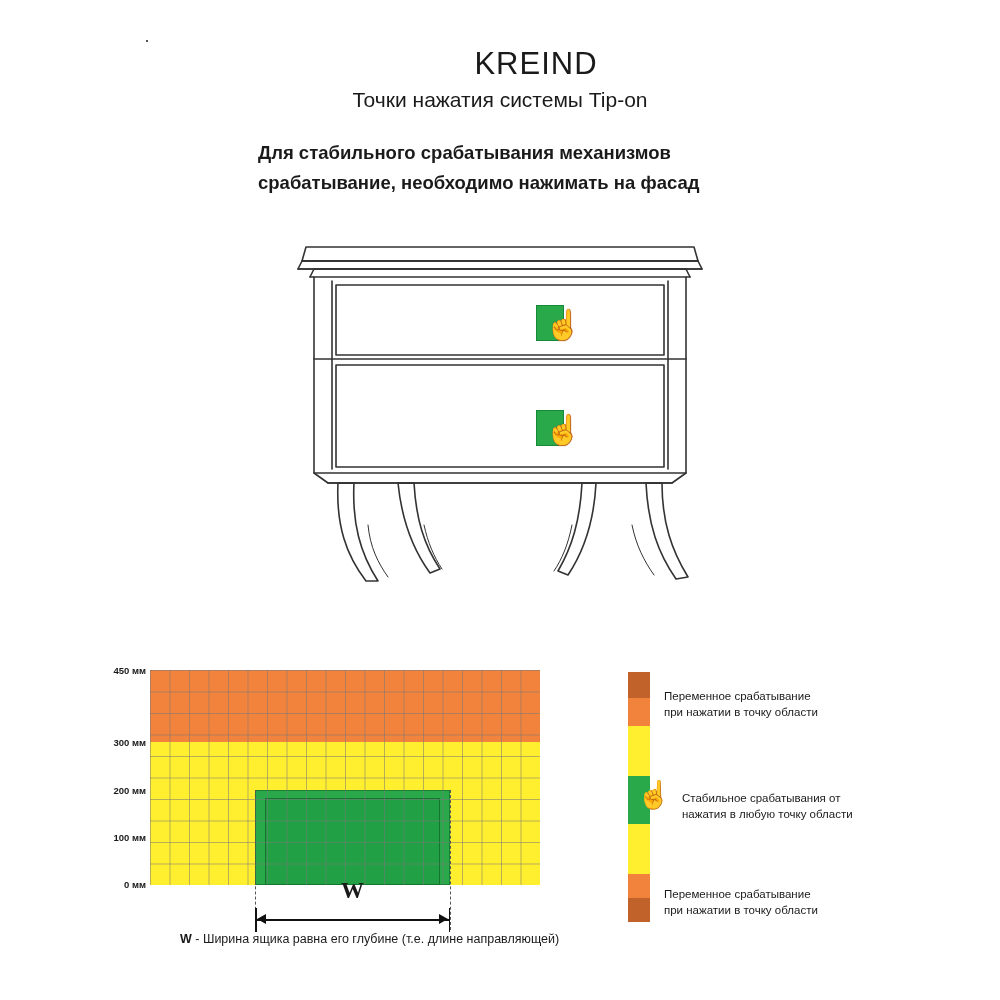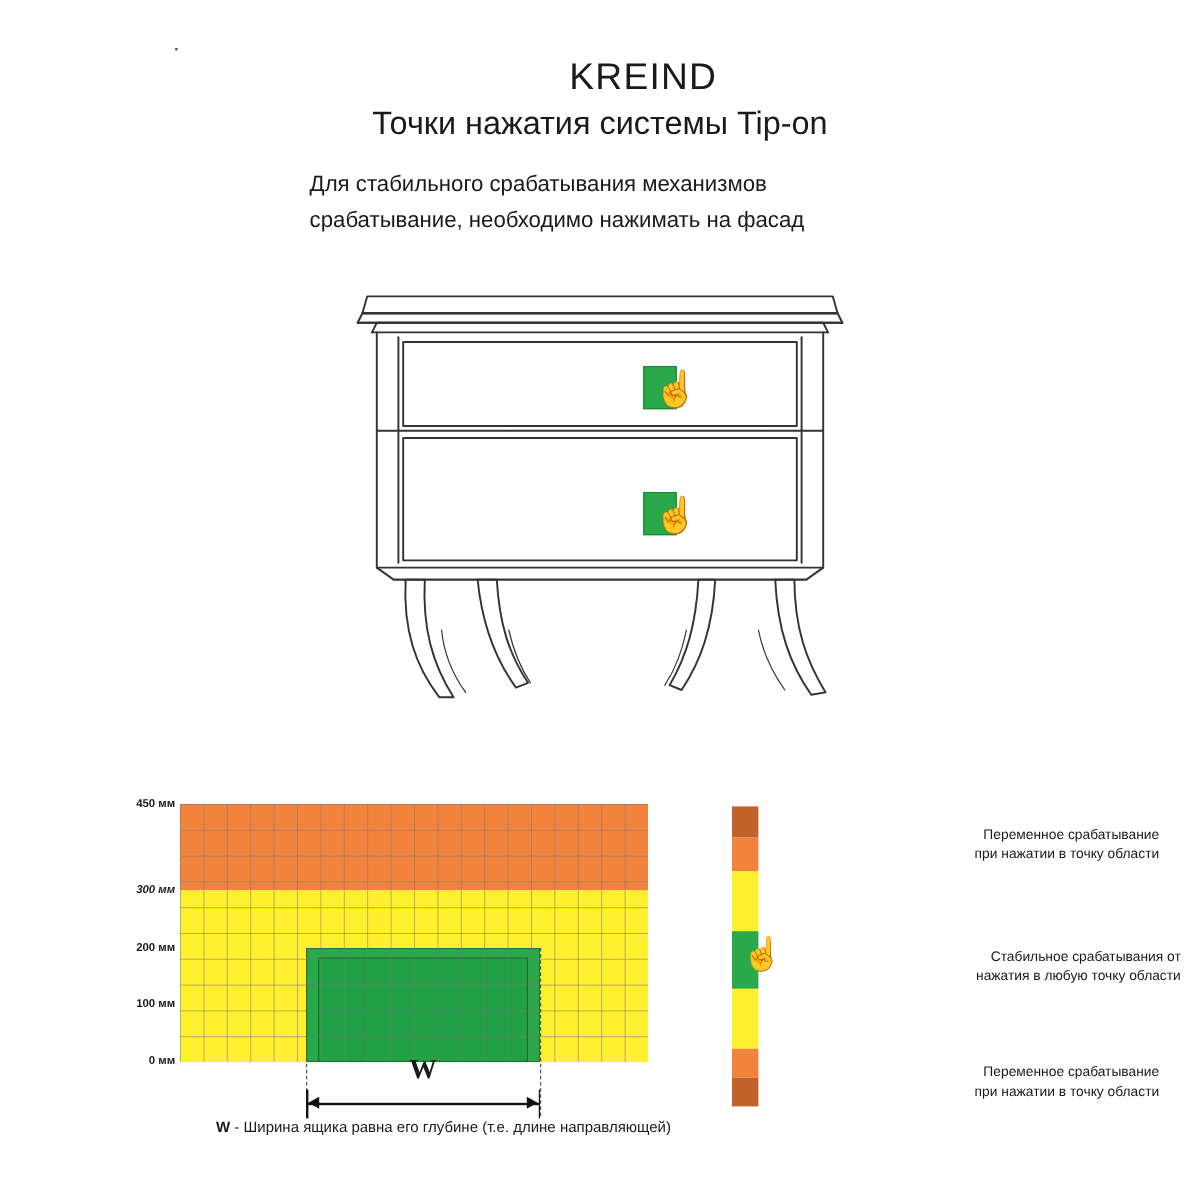--- a/index.html
+++ b/index.html
@@ -31,31 +31,32 @@
     letter-spacing: 1px;
     color: #1a1a1a;
     padding-left: 36px;
   }
   .subtitle {
     position: absolute;
     top: 88px;
     left: 0;
     width: 1000px;
     text-align: center;
-    font-size: 27px;
+    font-size: 21px;
     color: #1a1a1a;
   }
   .intro {
     position: absolute;
     top: 138px;
     left: 258px;
     width: 560px;
     font-size: 18.5px;
     line-height: 30px;
     color: #1a1a1a;
+    font-weight: bold;
   }
   .tiny-dot {
     position: absolute;
     left: 146px;
     top: 40px;
     width: 2px;
     height: 2px;
     background: #555;
   }
   
@@ -201,25 +202,24 @@
     left: 180px;
     top: 932px;
     font-size: 12.5px;
     color: #1a1a1a;
   }
   .footnote b { font-weight: bold; }
 
   
   .legend {
     position: absolute;
-    left: 610px;
+    left: 628px;
     top: 672px;
     width: 360px;
     height: 250px;
-    text-align: right;
   }
   .legend-bar {
     position: absolute;
     left: 0;
     top: 0;
     width: 22px;
     height: 250px;
   }
   .legend-seg { position: absolute; left: 0; width: 22px; }
   .legend-row {
@@ -310,21 +310,21 @@
 
     <div class="grid-band" style="top:0; height:72px; background:#f2833c;"></div>
     <div class="grid-band" style="top:72px; height:143px; background:#ffef2e;"></div>
 
     <div class="green-outer"></div>
     <div class="green-inner"></div>
 
     <div class="cellgrid"></div>
 
     <div class="tick" style="top:0px;">450 мм</div>
-    <div class="tick" style="top:72px;font-style:italic;">300 мм</div>
+    <div class="tick" style="top:72px;">300 мм</div>
     <div class="tick" style="top:120px;">200 мм</div>
     <div class="tick" style="top:167px;">100 мм</div>
     <div class="tick" style="top:214px;">0 мм</div>
 
     <div class="dash-left"></div>
     <div class="dash-right"></div>
     <div class="w-label">W</div>
     <div class="w-arrow">
       <div class="line"></div>
       <div class="cap l"></div>

